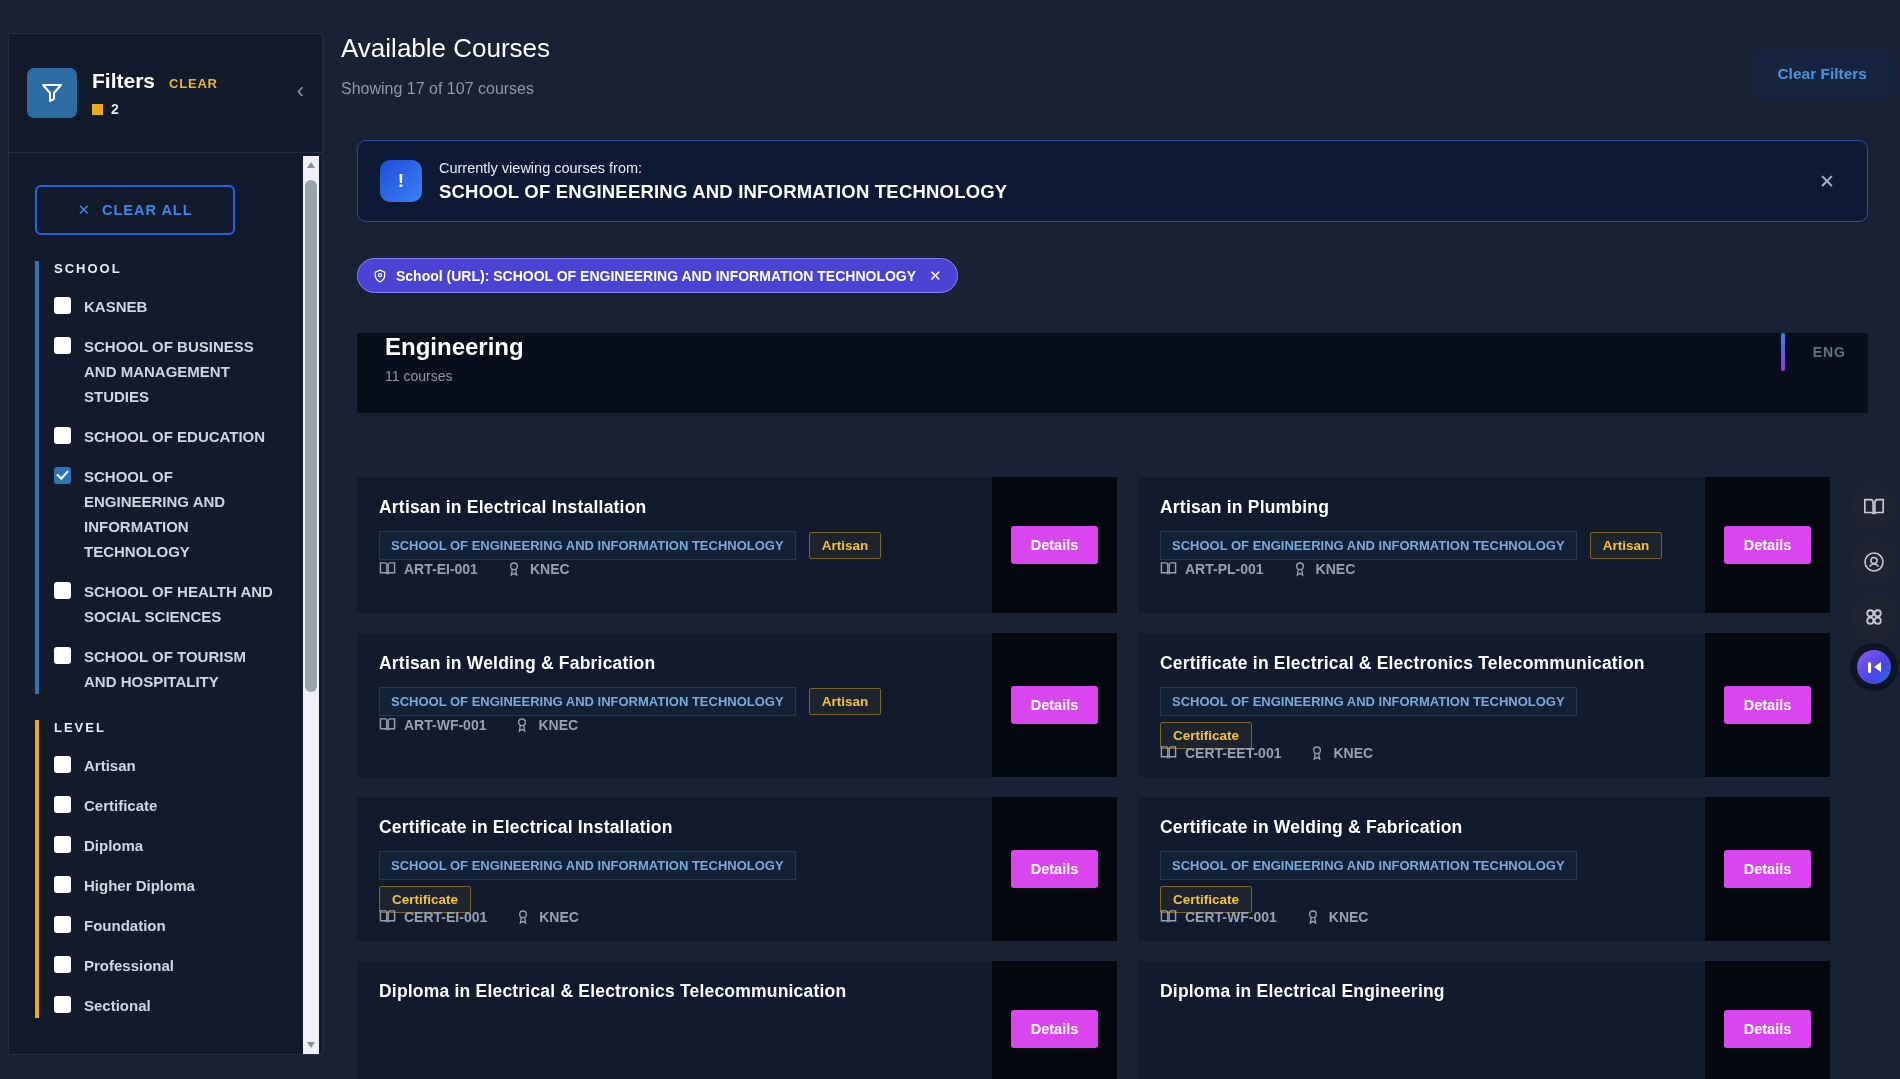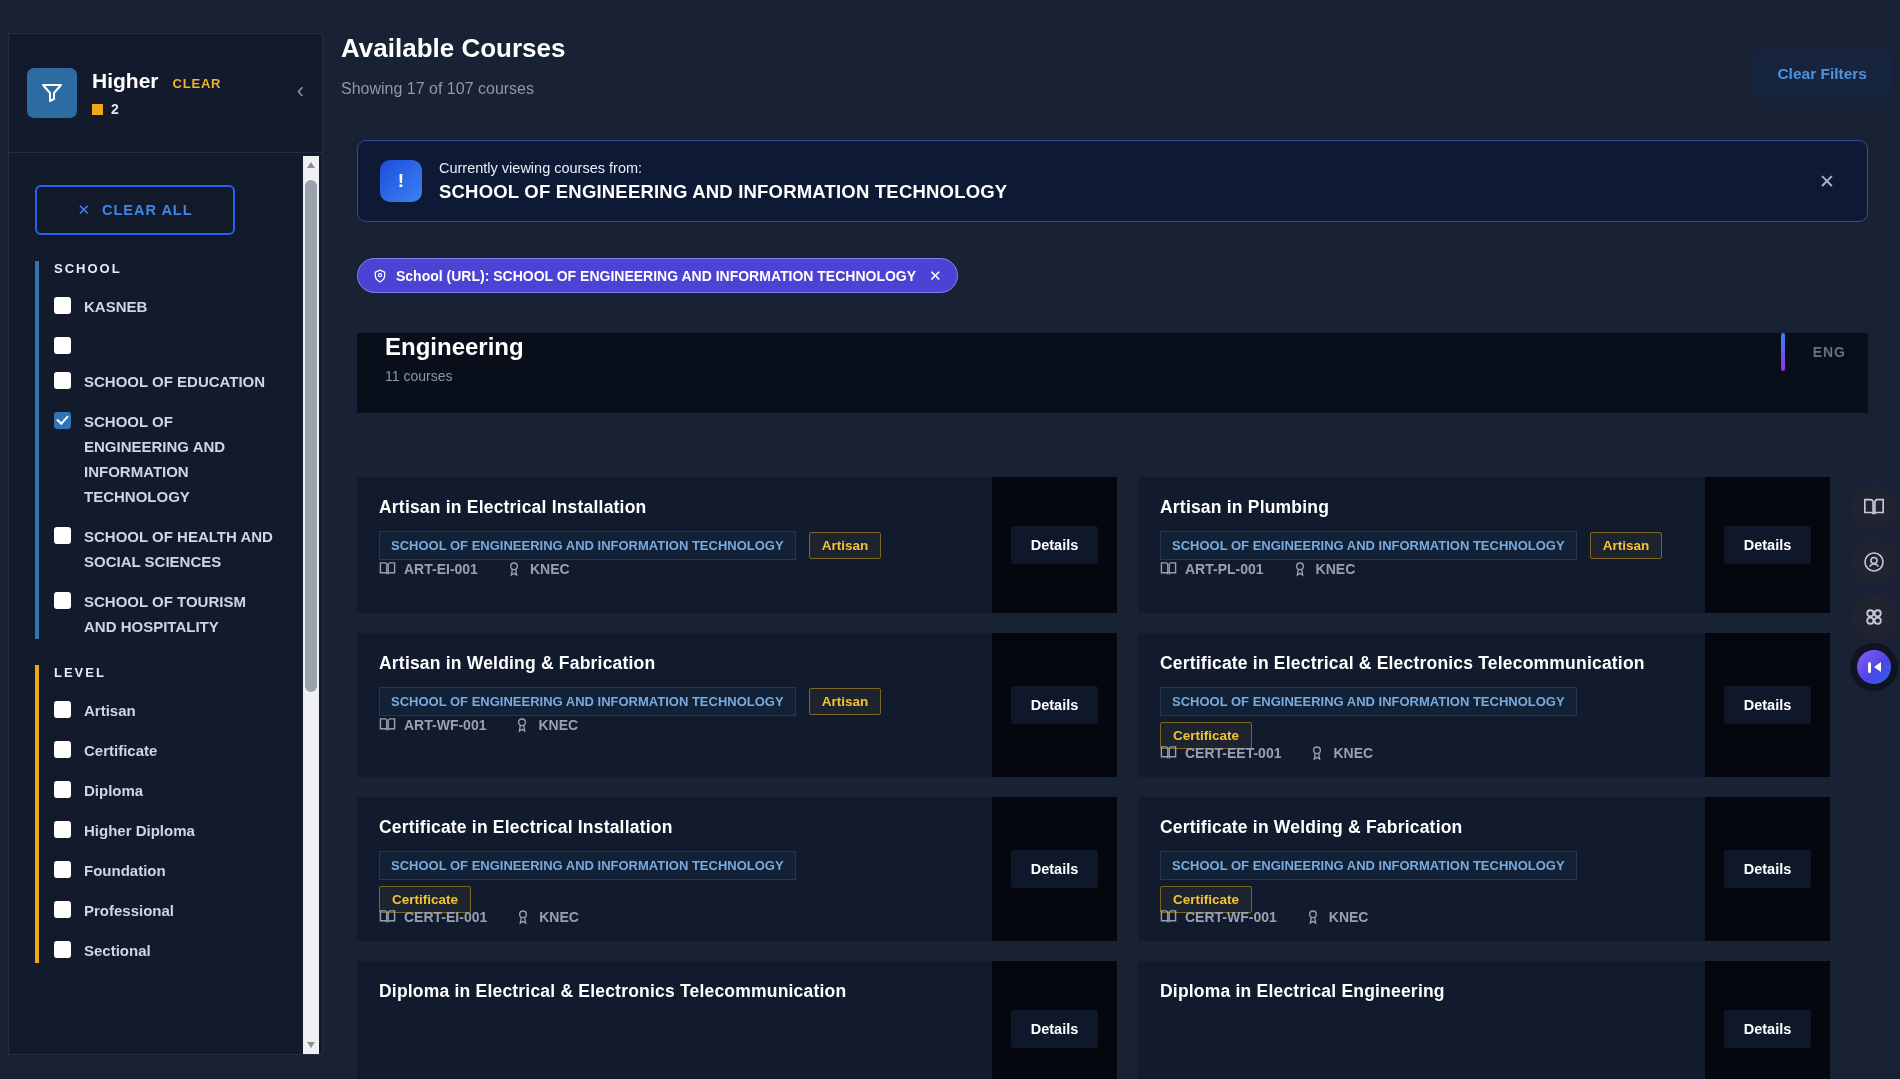--- a/index.html
+++ b/index.html
@@ -60,21 +60,21 @@
   .sb-scrollbar .thumb {
     position:absolute; left:2px; top:24px; width:12px; height:512px;
     background:#9aa2ad; border-radius:6px;
   }
   .arr { position:absolute; left:4px; width:0; height:0; border-left:4px solid transparent; border-right:4px solid transparent; }
   .arr.up { top:6px; border-bottom:6px solid #8b8f98; }
   .arr.down { bottom:6px; border-top:6px solid #8b8f98; }
 
   
   .main { position:absolute; left:341px; top:0; width:1559px; height:1079px; }
-  .page-title { position:absolute; left:0; top:33px; font-size:26px; font-weight:bold; color:#fff; }
+  .page-title { position:absolute; left:0; top:33px; font-size:26px; font-weight:normal; color:#fff; }
   .page-sub { position:absolute; left:0; top:80px; font-size:16px; color:#8d98a8; }
   .clear-filters {
     position:absolute; right:7px; top:50px; height:47px; padding:0 26px;
     background:#16243f; border:none; border-radius:8px; color:#4f93dd;
     font-family:inherit; font-size:15.5px; font-weight:bold; cursor:pointer;
   }
 
   .banner {
     position:absolute; left:16px; top:140px; width:1511px; height:82px;
     background:#0e1a35; border:1px solid #2f4f8f; border-radius:9px;
@@ -125,21 +125,21 @@
   .level-badge {
     font-size:13.5px; font-weight:bold; color:#f3c337; background:rgba(243,195,55,.06);
     border:1px solid #7d6624; border-radius:2px; padding:5px 12px; white-space:nowrap;
   }
   .badge-row { margin-top:10px; }
   .meta-row { display:flex; align-items:center; gap:28px; }
   .meta { display:flex; align-items:center; gap:8px; color:#97a1b1; font-size:14px; font-weight:bold; }
   .meta svg { stroke:#97a1b1; }
   .details-panel { width:125px; background:#04070e; display:flex; align-items:center; justify-content:center; flex:none; }
   .details-btn {
-    width:87px; height:38px; background:#0f172a; border:none; border-radius:3px;
+    width:87px; height:38px; background:#d946ef; border:none; border-radius:3px;
     color:#fff; font-family:inherit; font-size:14.5px; font-weight:bold; cursor:pointer;
   }
 
   
   .fab-backdrop {
     position:absolute; left:1851px; top:478px; width:46px; height:170px;
     background:#1d2536; border-radius:23px; opacity:.55;
   }
   .fab {
     position:absolute; left:1852px; width:44px; height:44px; border-radius:50%;
@@ -161,21 +161,21 @@
 
 <aside class="sidebar">
   <div class="sb-top">
     <div class="funnel-btn">
       <svg width="24" height="24" viewBox="0 0 24 24" fill="none" stroke="#fff" stroke-width="2" stroke-linejoin="round">
           <path d="M3 4h18l-7 8v6l-4 2v-8z"></path>
         </svg>
     </div>
     <div class="sb-title-block">
       <div class="sb-title-row">
-        <span class="sb-title">Higher</span>
+        <span class="sb-title">Filters</span>
         <span class="sb-clear">CLEAR</span>
       </div>
       <div class="sb-count-row">
         <span class="sb-sq"></span>
         <span class="sb-count">2</span>
       </div>
     </div>
     <span class="sb-collapse">‹</span>
   </div>
   <div class="sb-body">
@@ -185,20 +185,21 @@
     </button>
     <div id="filter-groups">
         <div class="fgroup" style="--accent: #2e75b6;">
           <div class="fgroup-title">SCHOOL</div>
           <div class="frow">
             <span class="cb"></span>
             <span class="flabel">KASNEB</span>
           </div>
           <div class="frow">
             <span class="cb"></span>
+            <span class="flabel">SCHOOL OF BUSINESS AND MANAGEMENT STUDIES</span>
           </div>
           <div class="frow">
             <span class="cb"></span>
             <span class="flabel">SCHOOL OF EDUCATION</span>
           </div>
           <div class="frow">
             <span class="cb checked"></span>
             <span class="flabel">SCHOOL OF ENGINEERING AND INFORMATION TECHNOLOGY</span>
           </div>
           <div class="frow">

